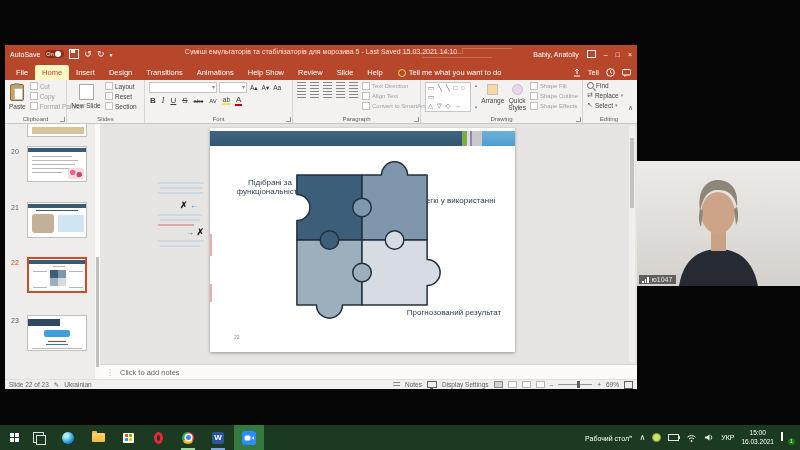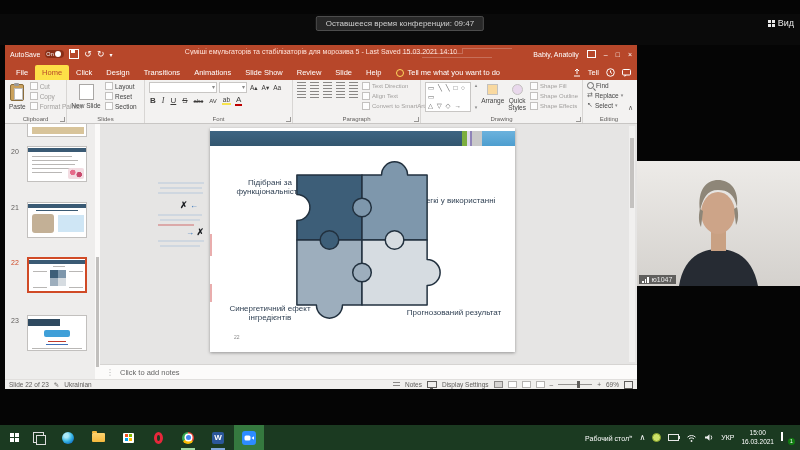--- a/index.html
+++ b/index.html
@@ -29,21 +29,21 @@
   .floppy{width:8px;height:8px;border:1px solid #fff;position:relative;}
   .floppy:after{content:"";position:absolute;left:1px;top:0;width:4px;height:3px;background:#fff;}
   .doc-title{position:absolute;left:50%;top:3px;transform:translateX(-50%);max-width:300px;
         white-space:nowrap;overflow:hidden;text-overflow:ellipsis;font-size:7px;color:#ffe3da;}
   .tb-right{margin-left:auto;display:flex;align-items:center;gap:8px;}
   .circuit{position:absolute;right:95px;top:0;width:150px;height:18px;opacity:.22;overflow:hidden;}
   .circuit i{position:absolute;background:#fff;}
   .ppt-tabs{left:0;top:18px;width:632px;height:17px;background:#B7472A;display:flex;align-items:flex-end;
         padding-left:4px;box-sizing:border-box;color:#fff;font-size:7.5px;position:absolute;}
   .tab{padding:3px 7px 3px;cursor:default;}
-  .tab.active{background:#fde047;color:#B7472A;border-radius:2px 2px 0 0;}
+  .tab.active{background:#fef9c3;color:#B7472A;border-radius:2px 2px 0 0;}
   .tellme{display:flex;align-items:center;gap:3px;margin-left:8px;padding-bottom:3px;}
   .bulb{width:6px;height:6px;border:1px solid #ffd95e;border-radius:50%;position:relative;}
   .share-box{position:absolute;right:6px;bottom:3px;display:flex;align-items:center;gap:7px;color:#fff;}
 
   .ribbon{left:0;top:35px;width:632px;height:44px;background:#f3f2f1;border-bottom:1px solid #c8c6c4;
         display:flex;box-sizing:border-box;position:absolute;color:#444;}
   .rg{position:relative;border-right:1px solid #d8d6d4;padding:2px 4px 9px;box-sizing:border-box;
         display:flex;gap:4px;align-items:flex-start;}
   .rgl{position:absolute;bottom:1px;left:0;right:0;text-align:center;font-size:6px;color:#605e5c;}
   .dlg{position:absolute;right:1px;bottom:1px;width:4px;height:4px;border:1px solid #979593;
@@ -156,32 +156,20 @@
   .ac .bubble{width:9px;height:8px;border:1px solid #fff;}
   .badge{position:absolute;right:-3px;bottom:-2px;width:7px;height:7px;border-radius:50%;background:#107c10;
         color:#fff;font-size:5px;display:flex;align-items:center;justify-content:center;}
 </style>
 </head>
 <body>
 
 <div class="screen">
 
 
-  <div class="abs z-sub">
-    <div class="abs timer-pill">Оставшееся время конференции: 09:47</div>
-    <div class="abs view-btn">
-      <span class="grid4">
-          <span></span>
-          <span></span>
-          <span></span>
-          <span></span>
-        </span>
-      <span>Вид</span>
-    </div>
-  </div>
 
   <div class="abs ppt">
 
     <div class="ppt-tb">
       <span>AutoSave</span>
       <span class="tog">
         <span class="on">On</span>
         <span class="knob"></span>
       </span>
       <span class="floppy"></span>
@@ -200,25 +188,25 @@
         <span style="width:7px;height:6px;border:1px solid #fff;display:inline-block;"></span>
         <span>–</span>
         <span>□</span>
         <span>×</span>
       </div>
     </div>
 
     <div class="ppt-tabs">
       <span class="tab">File</span>
       <span class="tab active">Home</span>
-      <span class="tab">Click</span>
+      <span class="tab">Insert</span>
       <span class="tab">Design</span>
       <span class="tab">Transitions</span>
       <span class="tab">Animations</span>
-      <span class="tab">Slide Show</span>
+      <span class="tab">Help Show</span>
       <span class="tab">Review</span>
       <span class="tab">Slide</span>
       <span class="tab">Help</span>
       <span class="tellme">
         <span class="bulb"></span>
         <span>Tell me what you want to do</span>
       </span>
       <span class="share-box">
         <svg width="8" height="9">
             <path d="M4 6V1M2 3l2-2 2 2" stroke="#fff" fill="none" stroke-width="1"></path>
@@ -471,21 +459,20 @@
           <span class="m"></span>
           <span style="width:5px;background:#7CAE3F;"></span>
           <span style="width:3px;background:#ded9ea;"></span>
           <span style="width:2px;background:#8f84b8;"></span>
           <span style="width:10px;background:#c9c9c9;"></span>
           <span style="width:33px;background:linear-gradient(#6cb2dd,#4d9ecf);"></span>
         </div>
 
         <div class="slabel" style="left:12px;top:50px;width:96px;">Підібрані за функціональністю</div>
         <div class="slabel" style="left:194px;top:68px;width:108px;">Легкі у використанні</div>
-        <div class="slabel" style="left:8px;top:176px;width:104px;">Синергетичний ефект інгредієнтів</div>
         <div class="slabel" style="left:194px;top:180px;width:100px;">Прогнозований результат</div>
 
         <svg style="position:absolute;left:66px;top:32px;" width="172" height="160" viewBox="24 -4 172 172">
           <g stroke="#22313f" stroke-width="1.6" stroke-linejoin="round">
             <path d="M40,12 H110 V82 H40 V61 A12 12 0 1 0 40 33 V12 Z" fill="#3D5E78"></path>
             <path d="M110,12 H131 A12 12 0 1 1 159 12 H180 V82 H110 Z" fill="#7E97AC"></path>
             <path d="M40,82 H110 V152 H89 A12 12 0 1 1 61 152 H40 Z" fill="#9DAEBD"></path>
             <path d="M110,82 H180 V103 A12 12 0 1 1 180 131 V152 H110 Z" fill="#D6DCE1"></path>
             <circle cx="110" cy="47" r="10" fill="#7E97AC"></circle>
             <circle cx="145" cy="82" r="10" fill="#D6DCE1"></circle>

